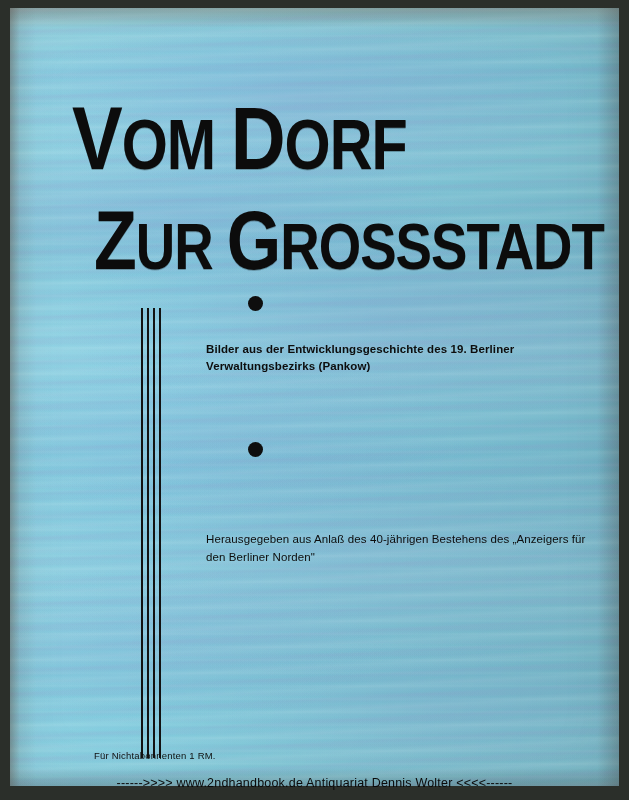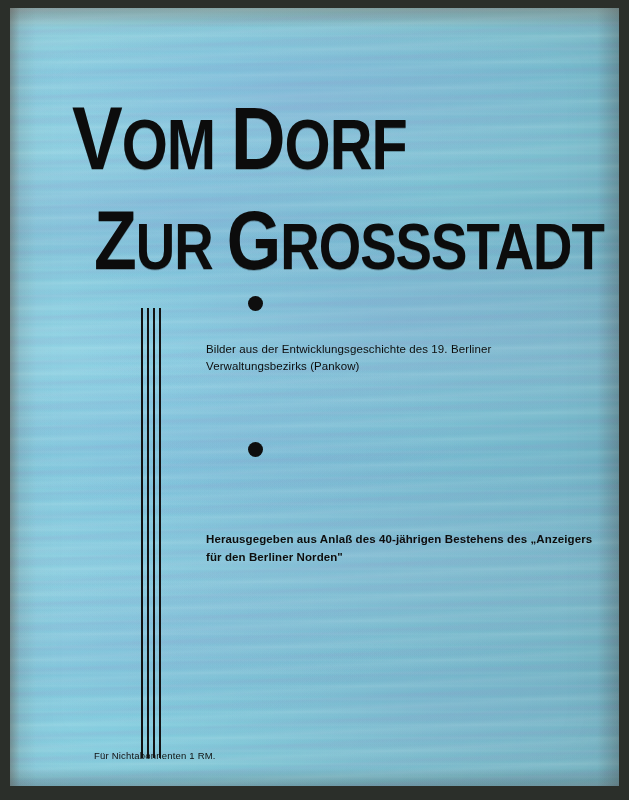--- a/index.html
+++ b/index.html
@@ -159,33 +159,33 @@
   .dot-2 { left: 238px; top: 434px; }
 
   
   .subtitle {
     position: absolute;
     left: 196px;
     top: 333px;
     width: 380px;
     color: #0d0d0d;
     font-size: 11.5px;
-    font-weight: normal;
+    font-weight: bold;
     line-height: 1.52;
     letter-spacing: 0.1px;
     pointer-events: none;
   }
   .occasion {
     position: absolute;
     left: 196px;
     top: 523px;
     width: 400px;
     color: #0d0d0d;
     font-size: 11.5px;
-    font-weight: bold;
+    font-weight: normal;
     line-height: 1.55;
     letter-spacing: 0.1px;
     pointer-events: none;
   }
   .price {
     position: absolute;
     left: 84px;
     top: 742px;
     color: #101010;
     font-size: 9.5px;
@@ -233,14 +233,15 @@
     </div>
 
     <div class="dot dot-1"></div>
     <div class="dot dot-2"></div>
 
     <div class="subtitle">Bilder aus der Entwicklungsgeschichte des 19. Berliner Verwaltungsbezirks (Pankow)</div>
     <div class="occasion">Herausgegeben aus Anlaß des 40-jährigen Bestehens des „Anzeigers für den Berliner Norden"</div>
     <div class="price">Für Nichtabonnenten 1 RM.</div>
   </div>
 
+  <div class="watermark">------&gt;&gt;&gt;&gt; www.2ndhandbook.de Antiquariat Dennis Wolter &lt;&lt;&lt;&lt;------</div>
 
 </div>
 
 </body></html>

